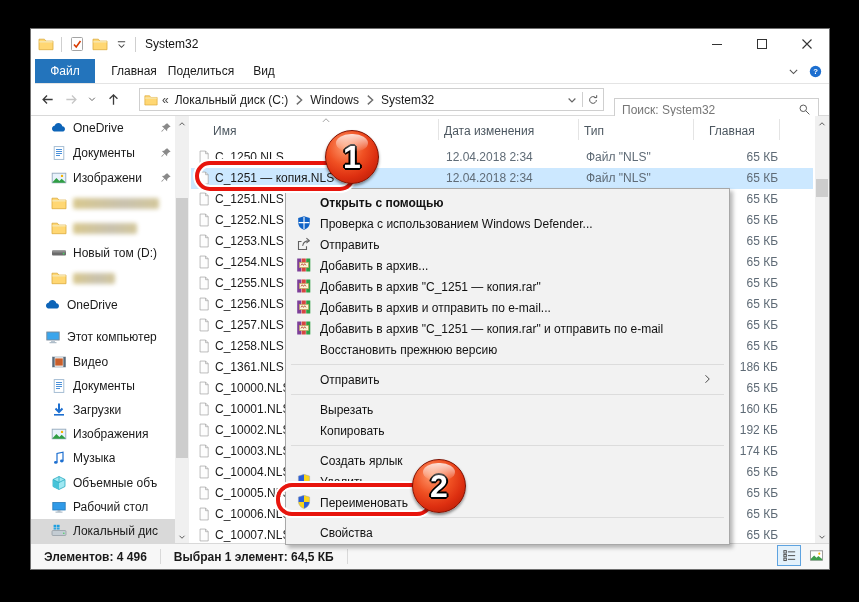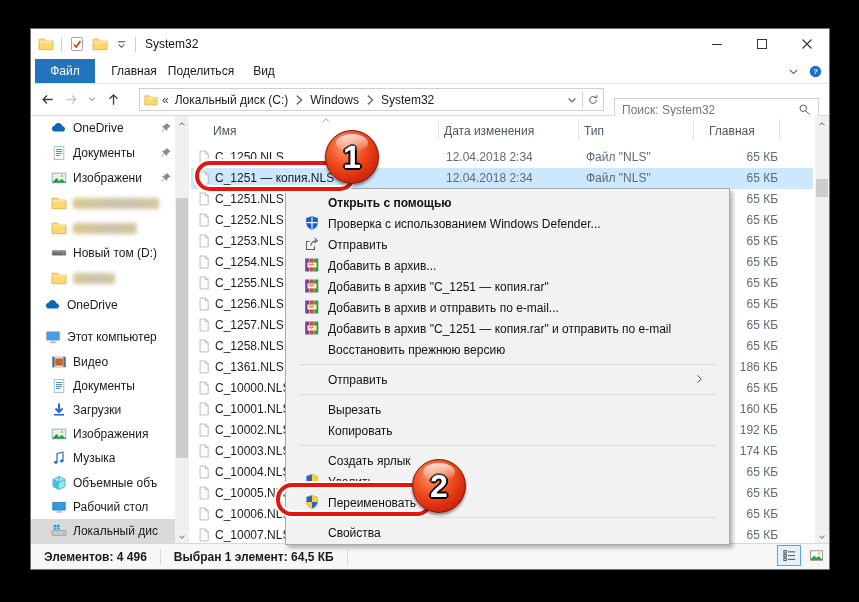--- a/index.html
+++ b/index.html
@@ -77,21 +77,21 @@
   .frow.selected{background:#cce8ff;}
   .ficon{position:absolute;left:6px;top:3px;width:14px;height:14px;}
   .ficon svg{width:14px;height:14px;display:block;}
   .fname{position:absolute;left:24px;top:3px;white-space:nowrap;}
   .fdate{position:absolute;left:255px;top:3px;color:#5f6b76;white-space:nowrap;}
   .ftype{position:absolute;left:395px;top:3px;color:#5f6b76;white-space:nowrap;}
   .fsize{position:absolute;left:505px;width:82px;top:3px;color:#5f6b76;text-align:right;}
   
   .menu{position:absolute;left:254px;top:159px;width:445px;height:357px;box-sizing:border-box;
         background:#f2f2f2;border:1px solid #a8a8a8;box-shadow:3px 3px 4px rgba(0,0,0,.28);
-        padding:3px 12px;z-index:5;}
+        padding:3px 4px;z-index:5;}
   .menu-item{height:21px;display:flex;align-items:center;padding-left:30px;position:relative;
              font-size:12px;color:#111;white-space:nowrap;}
   .menu-item.bold{font-weight:bold;}
   .micon{position:absolute;left:6px;top:2px;width:16px;height:16px;}
   .micon svg{width:16px;height:16px;display:block;}
   .sub-arrow{position:absolute;right:12px;top:4px;}
   .sub-arrow svg{width:12px;height:12px;display:block;}
   .menu-sep{height:1px;background:#dcdcdc;margin:4px 1px;}
   
   .statusbar{position:absolute;left:0;bottom:0;right:0;height:25px;background:#f7f7f7;

